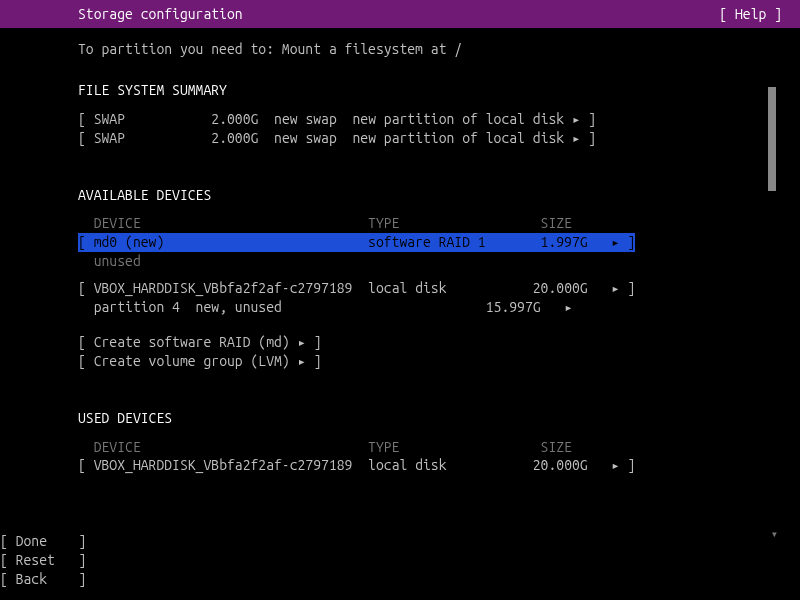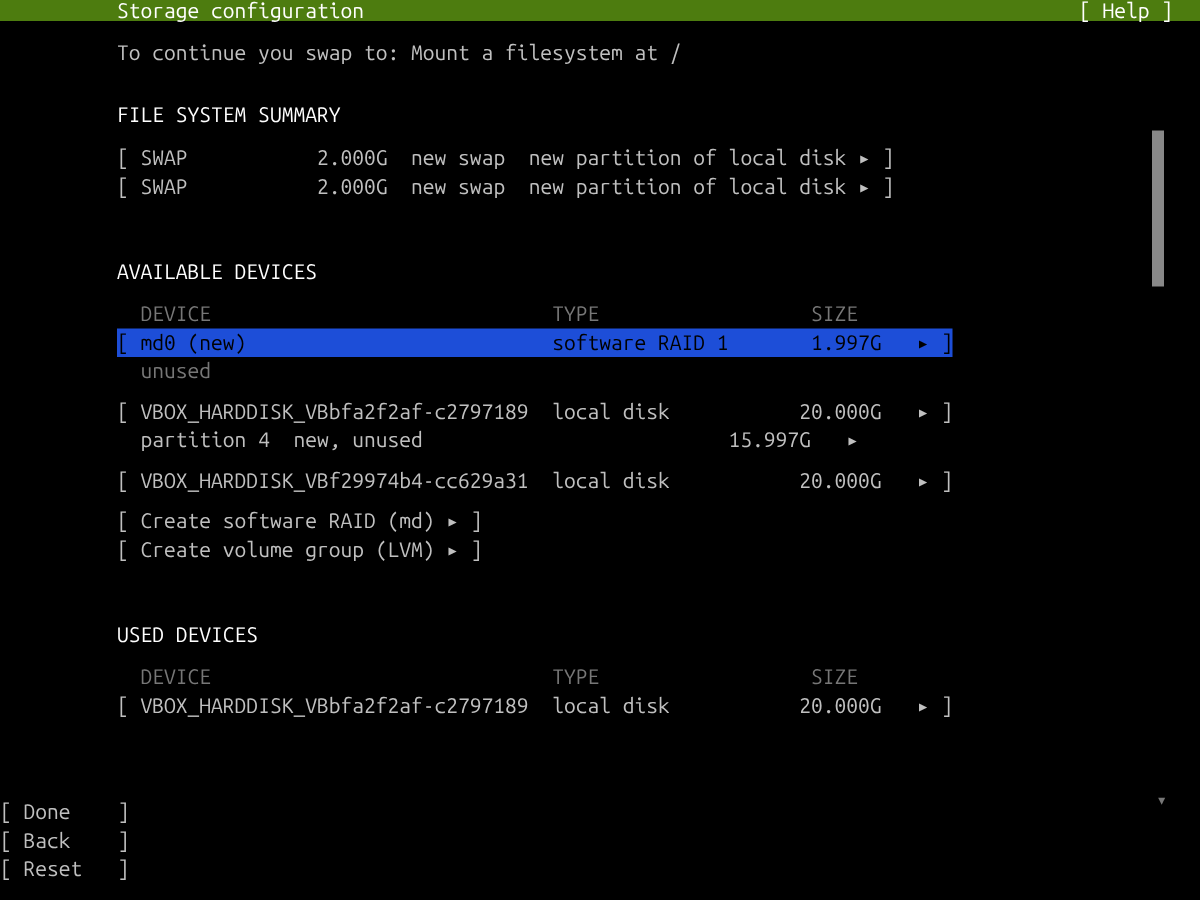--- a/index.html
+++ b/index.html
@@ -8,23 +8,23 @@
     color: #c0c0c0;
     font-family: "Ubuntu Mono", "DejaVu Sans Mono", monospace;
     font-size: 14px;
     line-height: 1.35;
     width: 800px;
     height: 600px;
     overflow: hidden;
     position: relative;
   }
   .topbar {
-    background: #4d7c0f;
+    background: #701a75;
     color: #fff;
-    height: 14px;
+    height: 28px;
     display: flex;
     justify-content: space-between;
     align-items: center;
     padding: 0 18px 0 78px;
   }
   .topbar .help { color: #fff; }
   .content {
     padding: 12px 0 0 78px;
     position: relative;
   }
@@ -74,21 +74,21 @@
 </head>
 <body>
 
 <div class="topbar">
   <span>Storage configuration</span>
   <span class="help">[ Help ]</span>
 </div>
 
 <div class="content">
 
-  <div class="instruct">To continue you swap to: Mount a filesystem at /</div>
+  <div class="instruct">To partition you need to: Mount a filesystem at /</div>
 
   <div class="section-title first-title">FILE SYSTEM SUMMARY</div>
   <div class="gap-sm"></div>
 
   <div class="item-row">[ <span>SWAP</span>           <span>2.000G</span>  <span>new swap</span>  <span>new partition of local disk</span> <span>▸</span> ]</div>
   <div class="item-row">[ <span>SWAP</span>           <span>2.000G</span>  <span>new swap</span>  <span>new partition of local disk</span> <span>▸</span> ]</div>
 
   <div class="gap"></div>
 
   <div class="section-title">AVAILABLE DEVICES</div>
@@ -100,21 +100,20 @@
 
   <div class="gap-sm"></div>
     <div class="gap-sm"></div>
 
   <div class="item-row">[ <span>VBOX_HARDDISK_VBbfa2f2af-c2797189</span>  <span>local disk</span>           <span>20.000G</span>   <span>▸</span> ]</div>
   <div class="item-row">  <span>partition 4  new, unused</span>                          <span>15.997G</span>   <span>▸</span></div>
 
   <div class="gap-sm"></div>
     <div class="gap-sm"></div>
 
-  <div class="item-row">[ <span>VBOX_HARDDISK_VBf29974b4-cc629a31</span>  <span>local disk</span>           <span>20.000G</span>   <span>▸</span> ]</div>
 
   <div class="gap-sm"></div>
     <div class="gap-sm"></div>
 
   <div class="item-row">[ <span>Create software RAID (md)</span> <span>▸</span> ]</div>
   <div class="item-row">[ <span>Create volume group (LVM)</span> <span>▸</span> ]</div>
 
   <div class="gap"></div>
 
   <div class="section-title">USED DEVICES</div>
@@ -124,15 +123,15 @@
 
 </div>
 
 <div class="scrollbar-track">
   <div class="scrollbar-thumb"></div>
 </div>
 <div class="scroll-arrow">▾</div>
 
 <div class="buttons">
   <div>[ <span>Done</span>    ]</div>
+  <div>[ <span>Reset</span>   ]</div>
   <div>[ <span>Back</span>    ]</div>
-  <div>[ <span>Reset</span>   ]</div>
 </div>
 
 </body></html>

